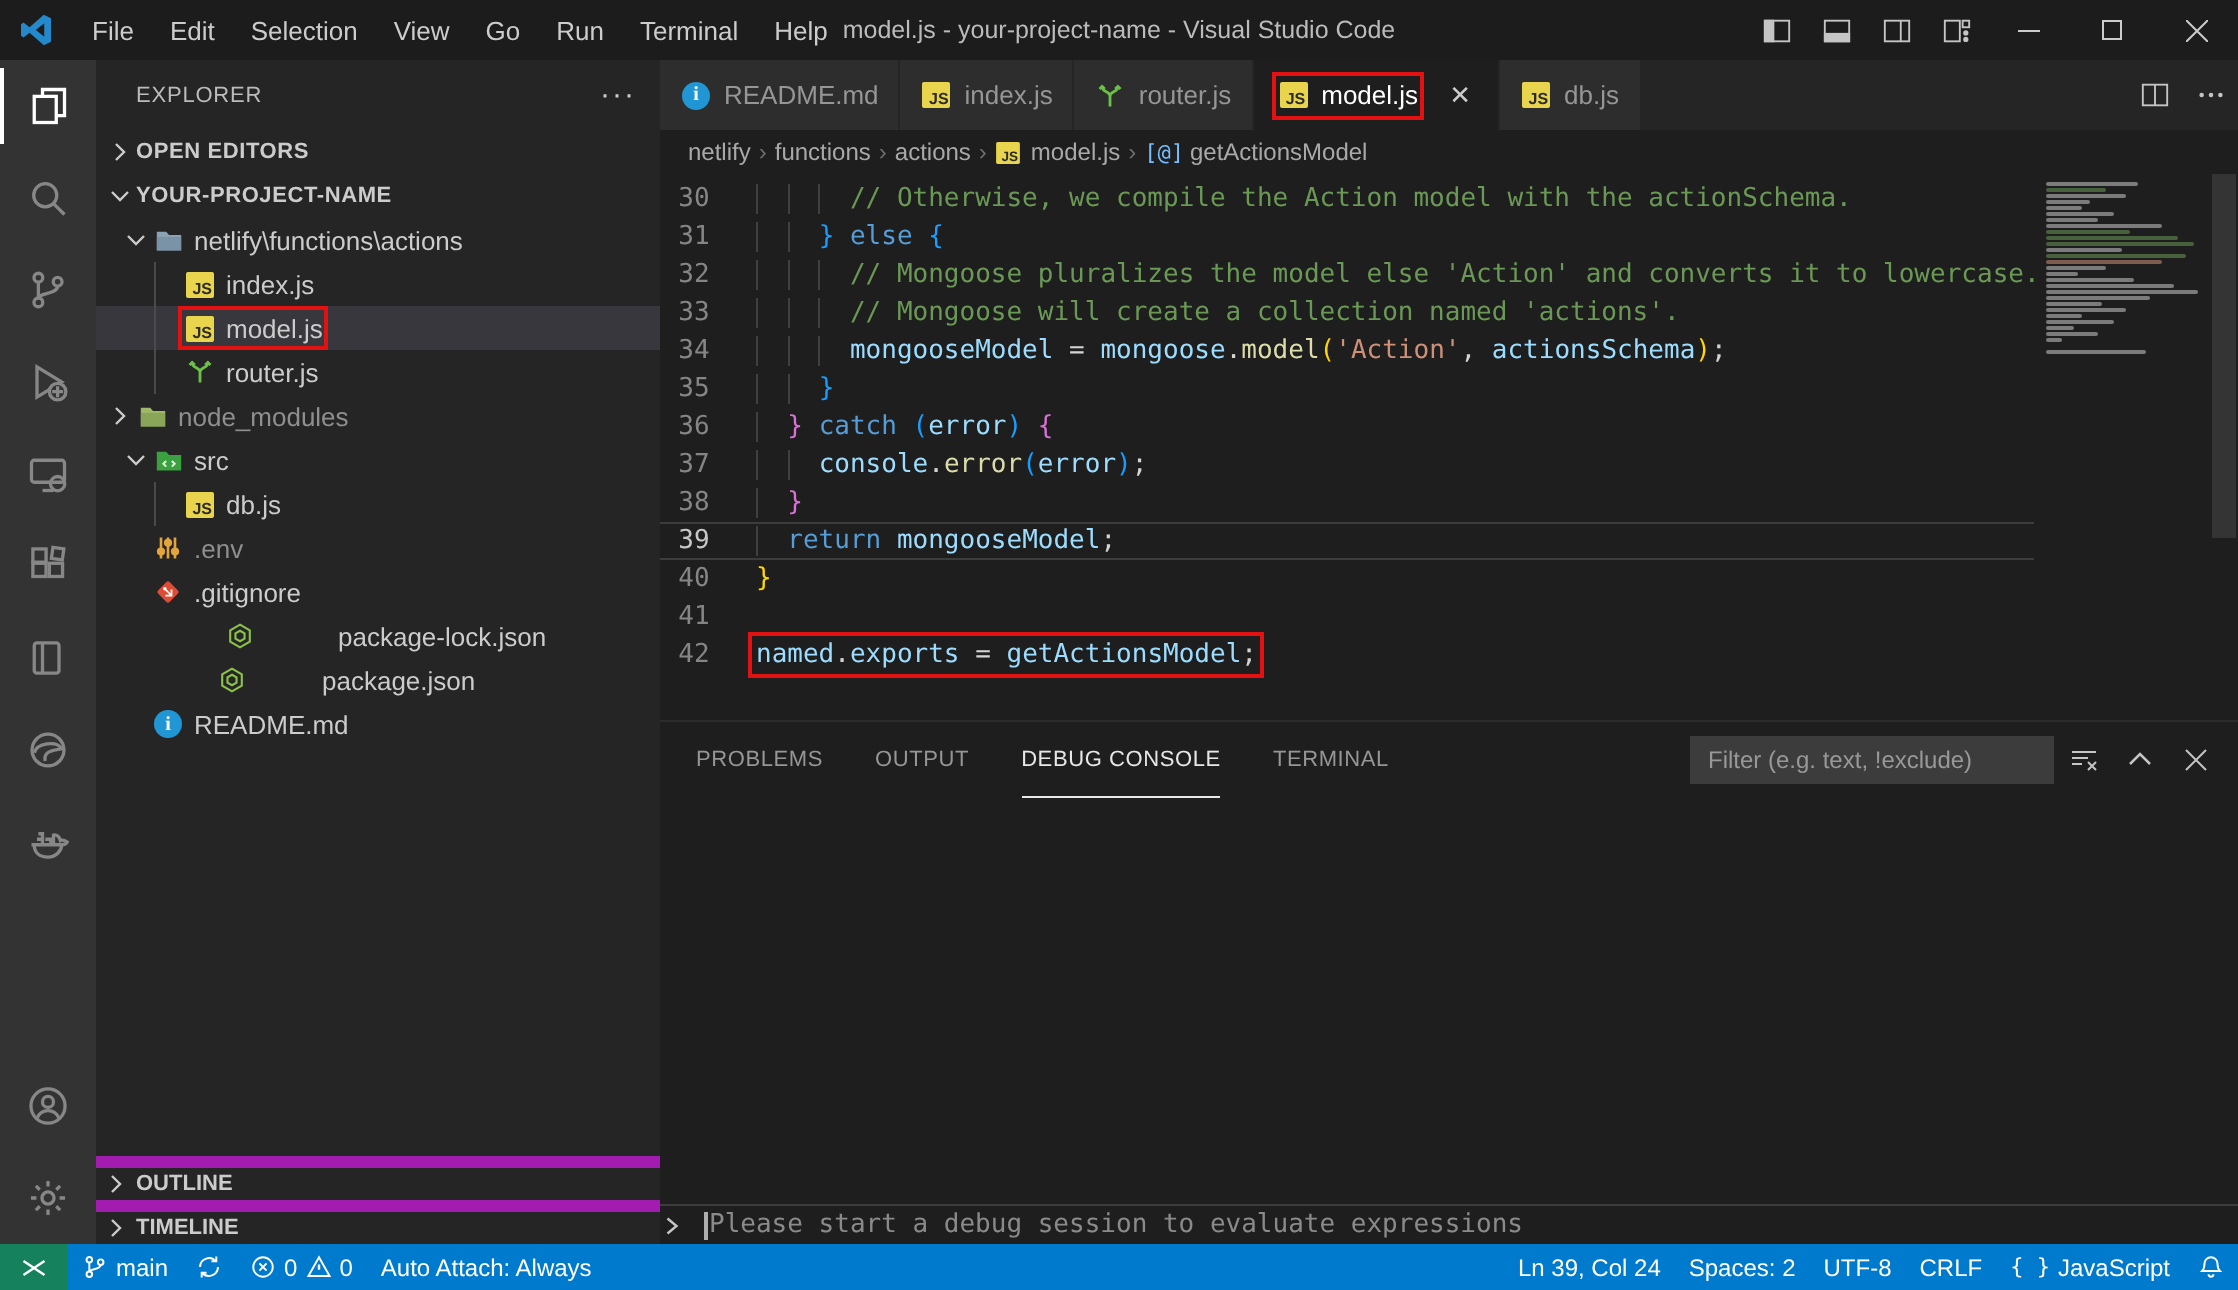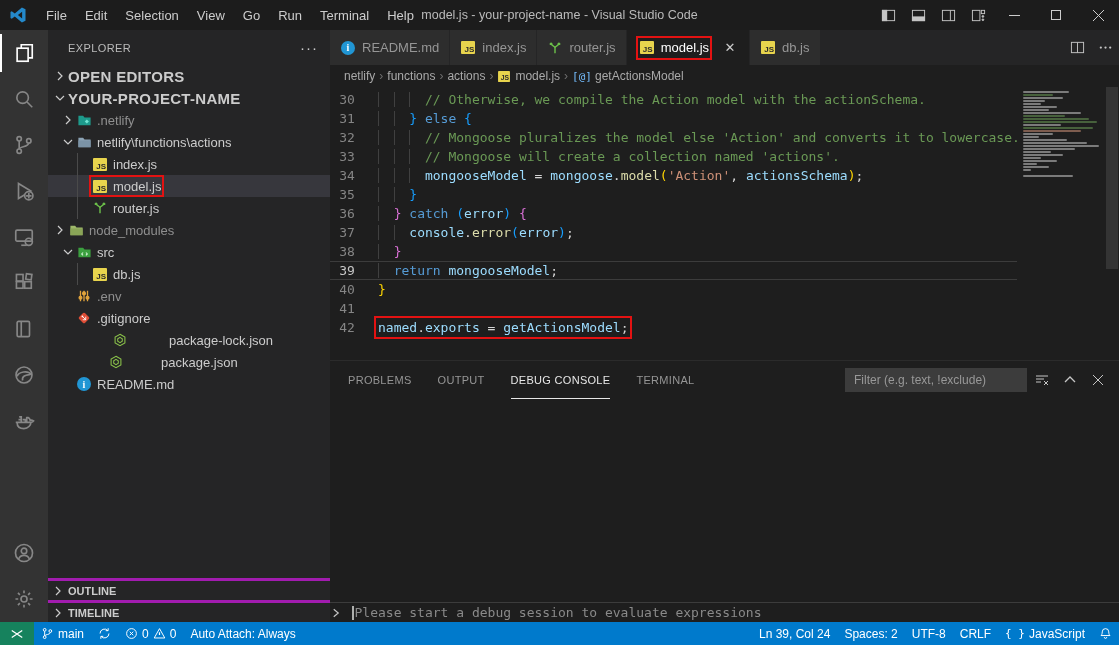--- a/index.html
+++ b/index.html
@@ -29,27 +29,27 @@
   .ab-item.active::before{ content:""; position:absolute; left:0; top:4px; bottom:4px; width:2px; background:#ffffff; }
   .ab-bottom{ margin-top:auto; }
 
   
   .sidebar{ width:282px; background:#252526; flex:0 0 282px; display:flex; flex-direction:column; font-size:13px; }
   .sb-header{ height:35px; display:flex; align-items:center; padding:0 12px 0 20px; font-size:11px; letter-spacing:.4px; color:#bbbbbb; }
   .sb-header .more{ margin-left:auto; color:#cccccc; font-size:15px; letter-spacing:1px; }
   .sb-row{ height:22px; display:flex; align-items:center; color:#cccccc; position:relative; white-space:nowrap; }
   .sb-row .chev{ width:16px; display:flex; justify-content:center; color:#cccccc; flex:0 0 16px; }
   .sb-row .ficon{ width:16px; height:16px; margin-right:5px; display:flex; align-items:center; justify-content:center; flex:0 0 16px; }
-  .sb-row.bold{ font-weight:bold; font-size:15px; letter-spacing:.3px; }
+  .sb-row.bold{ font-weight:bold; font-size:11px; letter-spacing:.3px; }
   .sb-row.dim .lbl{ color:#8f8f8f; }
   .sb-row.selected{ background:#37373d; }
   .sb-row .guide{ position:absolute; left:29px; top:0; bottom:0; width:1px; background:#4a4a4a; }
   .redbox-inline{ outline:2px solid #e31212; outline-offset:1px; }
   .sb-bottom{ margin-top:auto; }
-  .sb-section{ height:22px; display:flex; align-items:center; border-top:3px solid #a21caf; font-weight:bold; font-size:11px; color:#cccccc; }
+  .sb-section{ height:22px; display:flex; align-items:center; border-top:6px solid #a21caf; font-weight:bold; font-size:11px; color:#cccccc; }
   .sb-section .chev{ width:20px; display:flex; justify-content:center; }
 
   
   .editor-col{ flex:1; display:flex; flex-direction:column; min-width:0; background:#1e1e1e; }
 
   
   .tabbar{ height:35px; background:#252526; display:flex; flex:0 0 35px; }
   .tab{ height:35px; display:flex; align-items:center; padding:0 10px; background:#2d2d2d; color:#969696; margin-right:1px; font-size:13px; position:relative; }
   .tab .ficon{ width:16px; height:16px; margin-right:6px; display:flex; align-items:center; justify-content:center; }
   .tab.active{ background:#1e1e1e; color:#ffffff; }
@@ -278,34 +278,20 @@
         <span class="lbl">OPEN EDITORS</span>
       </div>
       <div id="tree">
           <div class="sb-row bold" style="padding-left: 4px;">
             <span class="chev">
               <svg width="16" height="16" viewBox="0 0 16 16">
                 <path d="M4 6l4 4 4-4" stroke="#ccc" fill="none" stroke-width="1.2"></path>
               </svg>
             </span>
             <span class="lbl">YOUR-PROJECT-NAME</span>
-          </div>
-          <div class="sb-row dim" style="padding-left: 12px;">
-            <span class="chev">
-              <svg width="16" height="16" viewBox="0 0 16 16">
-                <path d="M6 4l4 4-4 4" stroke="#ccc" fill="none" stroke-width="1.2"></path>
-              </svg>
-            </span>
-            <span class="ficon">
-              <svg width="15" height="15" viewBox="0 0 16 16">
-                <path fill="#1d9a8c" d="M1.5 3h5L8 4.8h6.5V13h-13z"></path>
-                <path fill="#6fe3d2" d="M10.5 6.8l2.2 2.2-2.2 2.2-2.2-2.2z"></path>
-              </svg>
-            </span>
-            <span class="lbl">.netlify</span>
           </div>
           <div class="sb-row" style="padding-left: 12px;">
             <span class="chev">
               <svg width="16" height="16" viewBox="0 0 16 16">
                 <path d="M4 6l4 4 4-4" stroke="#ccc" fill="none" stroke-width="1.2"></path>
               </svg>
             </span>
             <span class="ficon">
               <svg width="15" height="15" viewBox="0 0 16 16">
                 <path fill="#8ca3b5" d="M1.5 3h5L8 4.8h6.5V13h-13z"></path>

